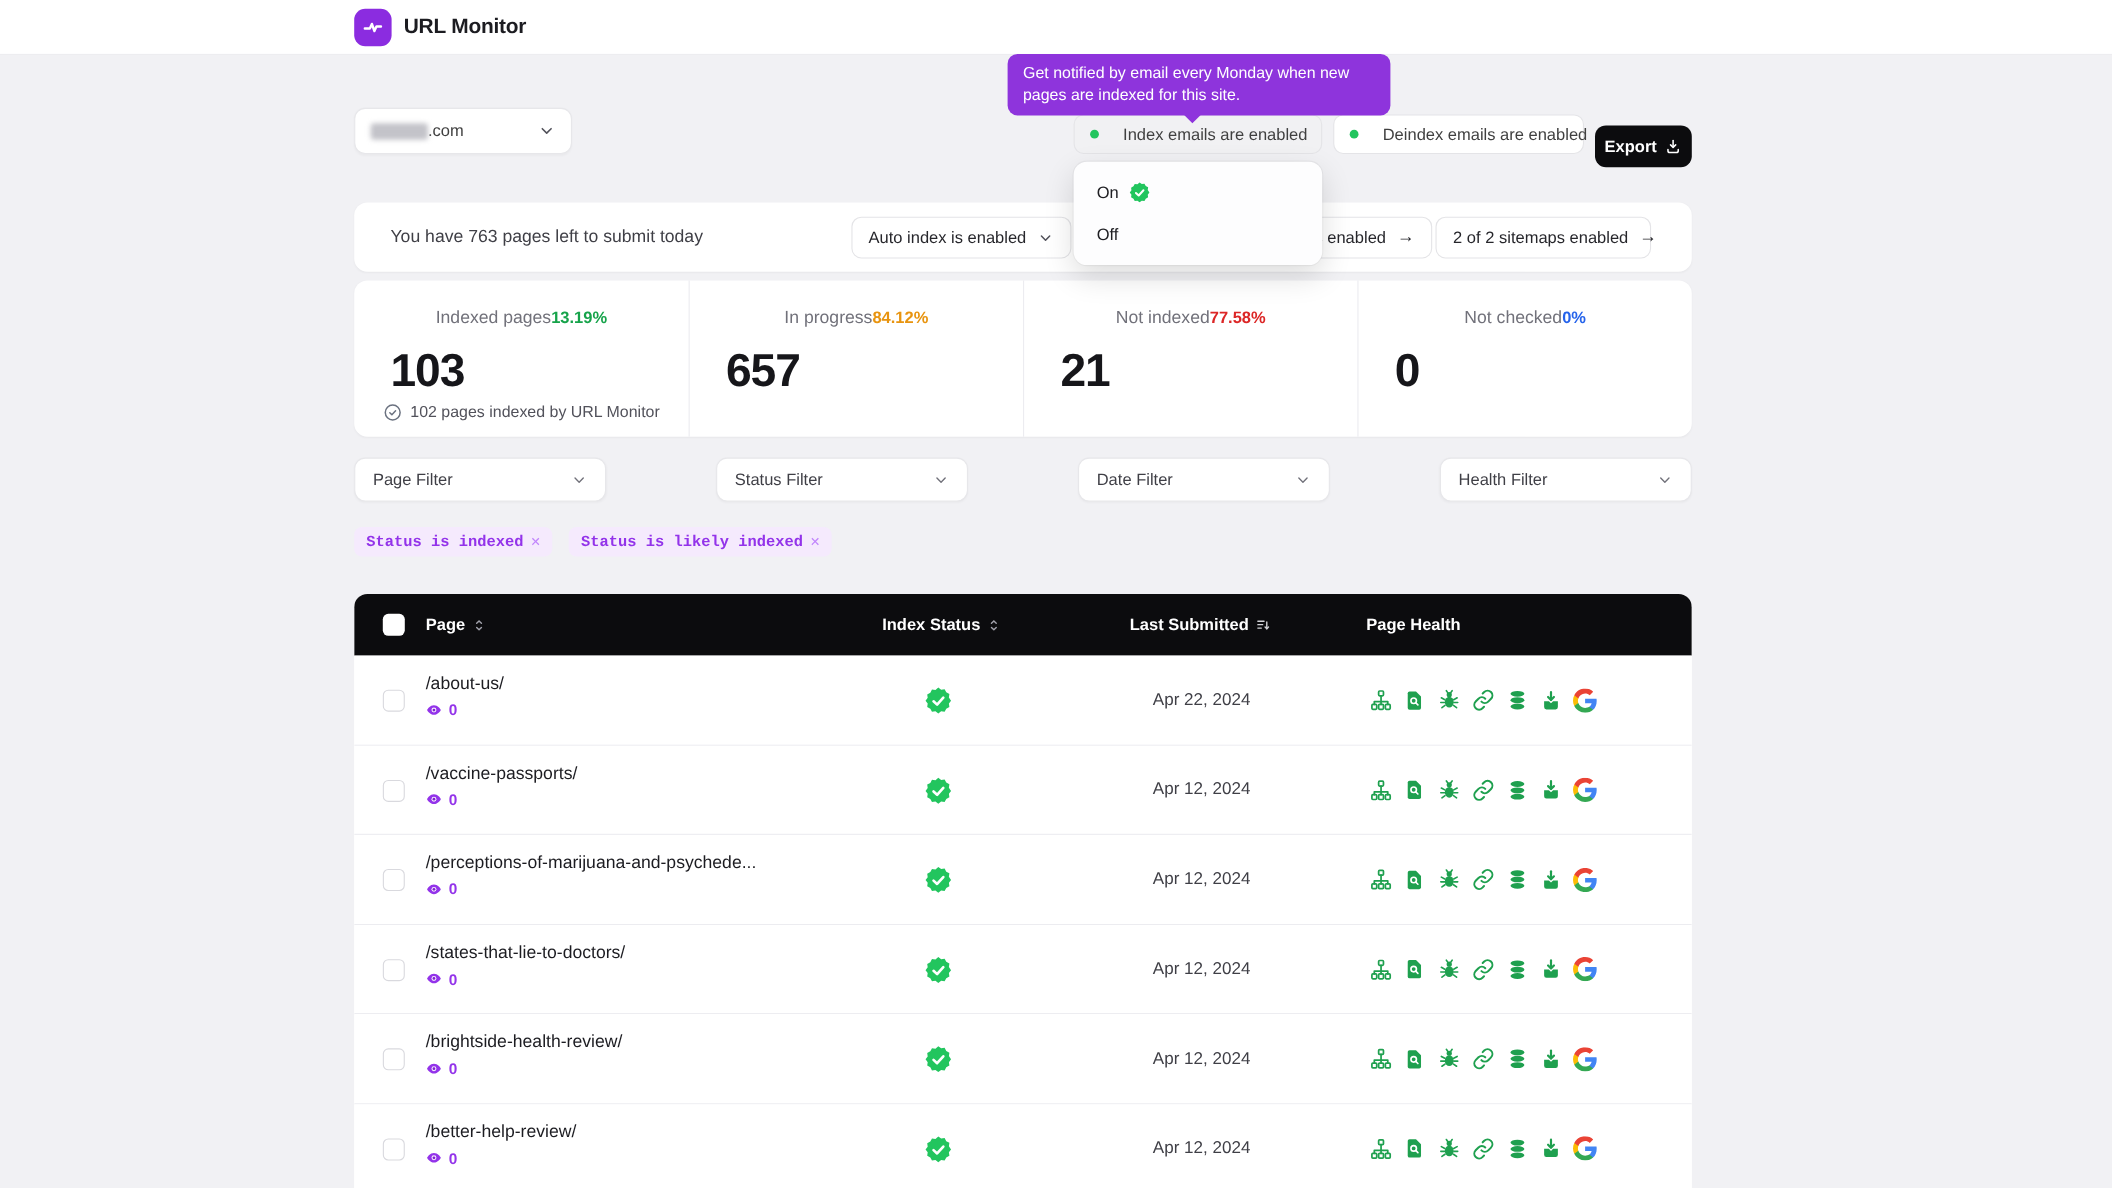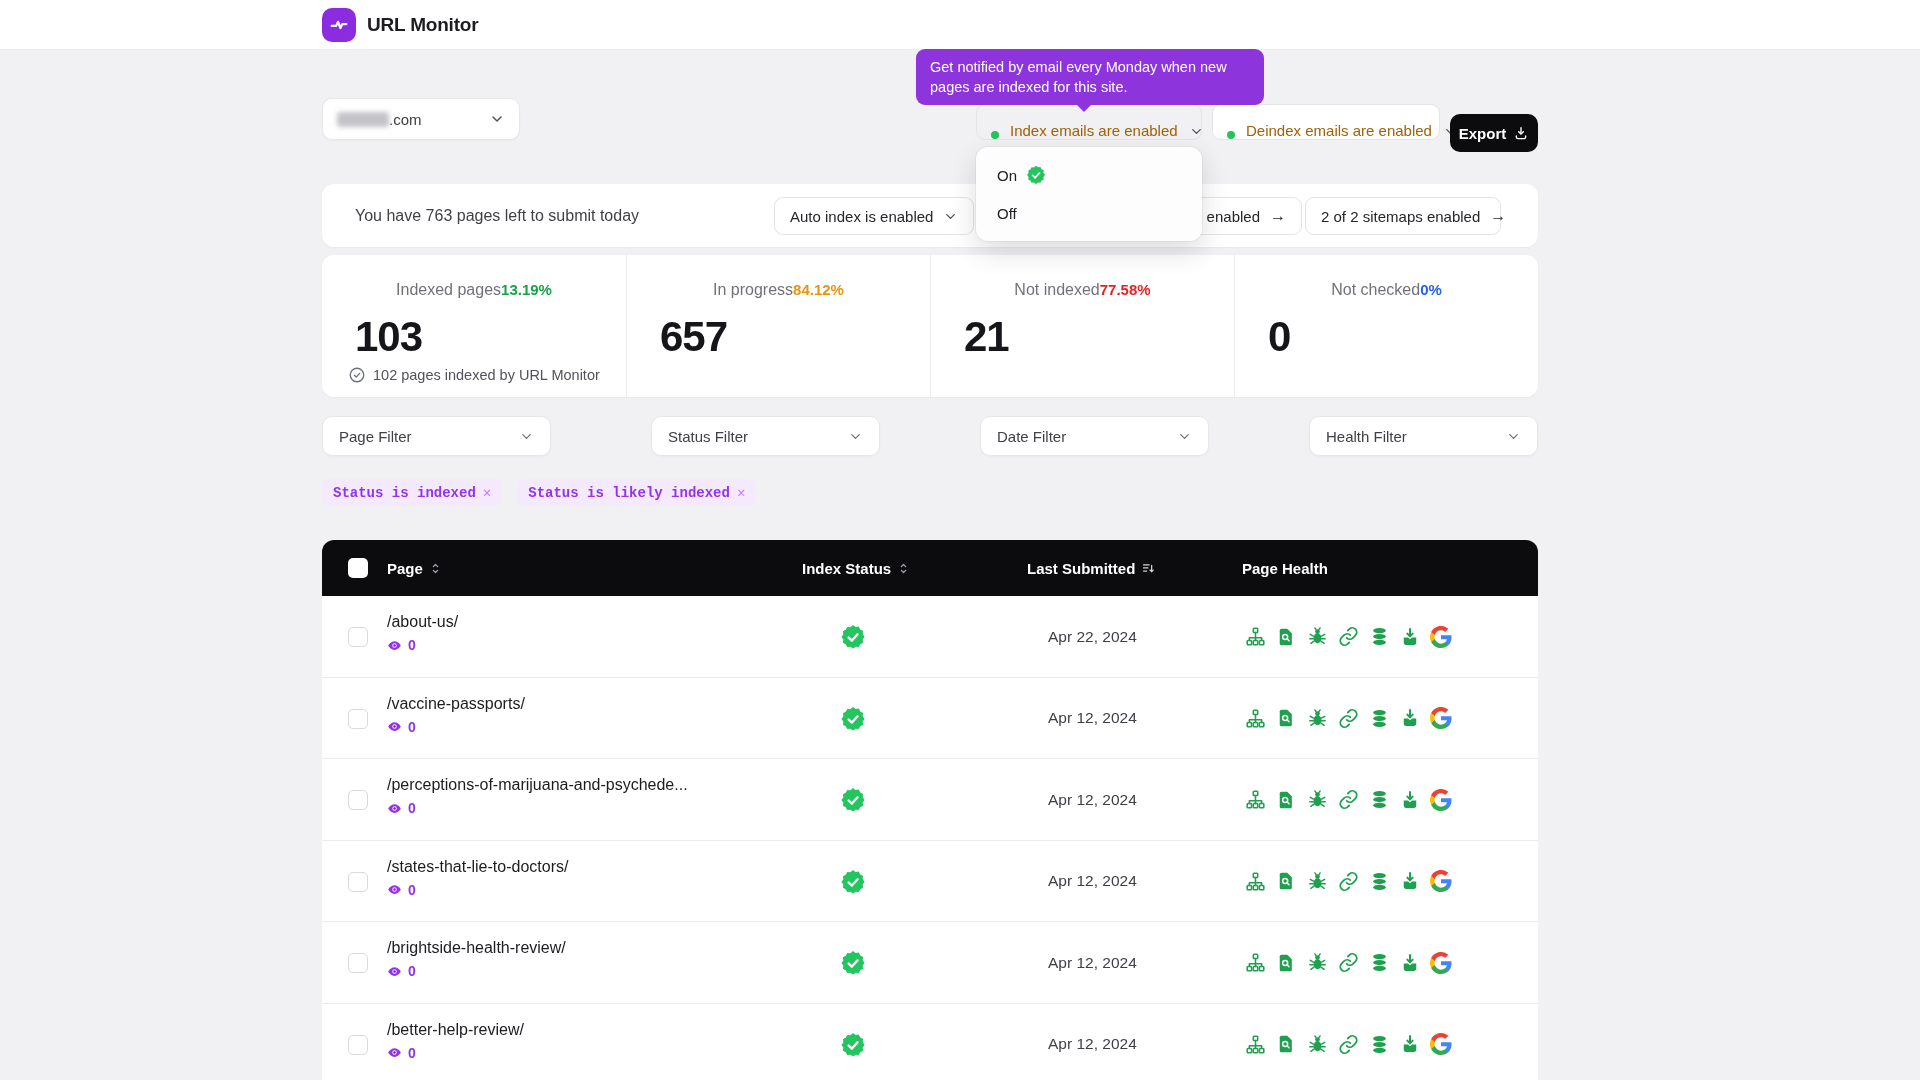--- a/index.html
+++ b/index.html
@@ -17,38 +17,38 @@
   
   .tooltip { position:absolute; left:916px; top:49px; width:348px; background:#8e34dc; color:#fff; border-radius:9px; padding:8px 14px; font-size:14.5px; line-height:20px; z-index:30; }
   .tooltip-arrow { position:absolute; left:160px; bottom:-7px; width:0; height:0; border-left:8px solid transparent; border-right:8px solid transparent; border-top:8px solid #8e34dc; }
 
   
   .domain-select { position:absolute; left:322px; top:98px; width:198px; height:42px; background:#fff; border:1px solid #e7e7ea; border-radius:10px; display:flex; align-items:center; padding:0 14px; cursor:pointer; box-shadow:0 1px 2px rgba(0,0,0,.03); }
   .domain-blur { width:52px; height:15px; background:#c3c3c9; border-radius:3px; filter:blur(2.5px); }
   .domain-suffix { font-size:15px; font-weight:400; color:#404040; }
   .domain-select .chev { margin-left:auto; }
 
-  .pill-btn { position:absolute; height:36px; border:1px solid #e4e4e7; border-radius:9px; display:flex; align-items:flex-end; gap:11px; padding:0 14px; font-size:15px; color:#a16207; background:#fff; cursor:pointer; white-space:nowrap; }
+  .pill-btn { position:absolute; height:36px; border:1px solid #e4e4e7; border-radius:9px; display:flex; align-items:center; gap:22px; padding:0 14px; font-size:15px; color:#404040; background:#fff; cursor:pointer; white-space:nowrap; }
   .btn-index { left:976px; top:104px; width:226px; background:#f1f1f3; }
   .btn-deindex { left:1212px; top:104px; width:228px; }
   .dot { width:8px; height:8px; border-radius:50%; background:#22c55e; flex:0 0 auto; }
   .pill-btn .chev { margin-left:auto; }
 
   .btn-export { position:absolute; left:1450px; top:114px; width:88px; height:38px; background:#0c0c0e; color:#fff; border:none; border-radius:10px; font-size:15px; font-weight:600; display:flex; align-items:center; justify-content:center; gap:7px; cursor:pointer; }
 
   
   .menu { position:absolute; left:976px; top:147px; width:226px; background:#fdfdfe; border-radius:12px; box-shadow:0 10px 28px rgba(0,0,0,.14), 0 0 0 1px rgba(0,0,0,.04); padding:9px; z-index:20; }
   .menu-item { height:38px; border-radius:8px; display:flex; align-items:center; gap:9px; padding:0 12px; font-size:15px; color:#202024; cursor:pointer; }
 
   
   .card { background:#fff; border-radius:12px; box-shadow:0 1px 2px rgba(0,0,0,.04); }
   .card-submit { position:absolute; left:322px; top:184px; width:1216px; height:63px; }
   .quota-text { position:absolute; left:33px; top:0; height:63px; display:flex; align-items:center; font-size:16px; color:#3f3f46; }
   .inline-btn { position:absolute; top:13px; height:38px; background:#fff; border:1px solid #e4e4e7; border-radius:9px; display:flex; align-items:center; gap:10px; padding:0 15px; font-size:15px; color:#26262b; cursor:pointer; white-space:nowrap; }
-  .btn-autoindex { left:452px; width:200px; }
+  .btn-autoindex { left:452px; width:200px;justify-content:flex-end; }
   .btn-partial { left:823px; width:157px; justify-content:flex-end; z-index:1; }
   .btn-sitemaps { left:983px; width:196px; }
   .arrow-glyph { font-size:16px; color:#26262b; }
 
   
   .card-stats { position:absolute; left:322px; top:255px; width:1216px; height:142px; display:flex; }
   .stat-col { width:304px; position:relative; padding:26px 33px 0 33px; }
   .stat-col + .stat-col { border-left:1px solid #ececf0; }
   .stat-head { display:flex; justify-content:center; align-items:baseline; }
   .stat-label { font-size:16px; color:#71717a; }

